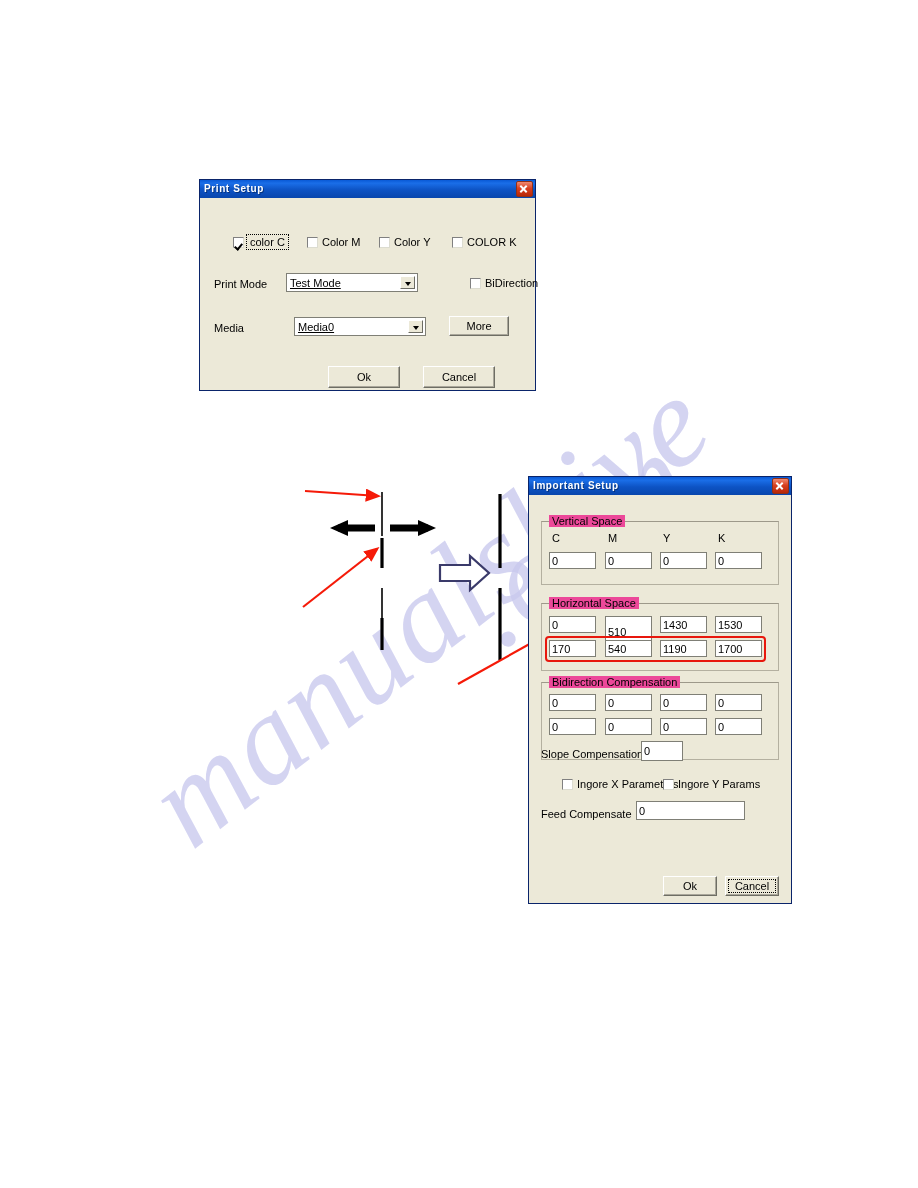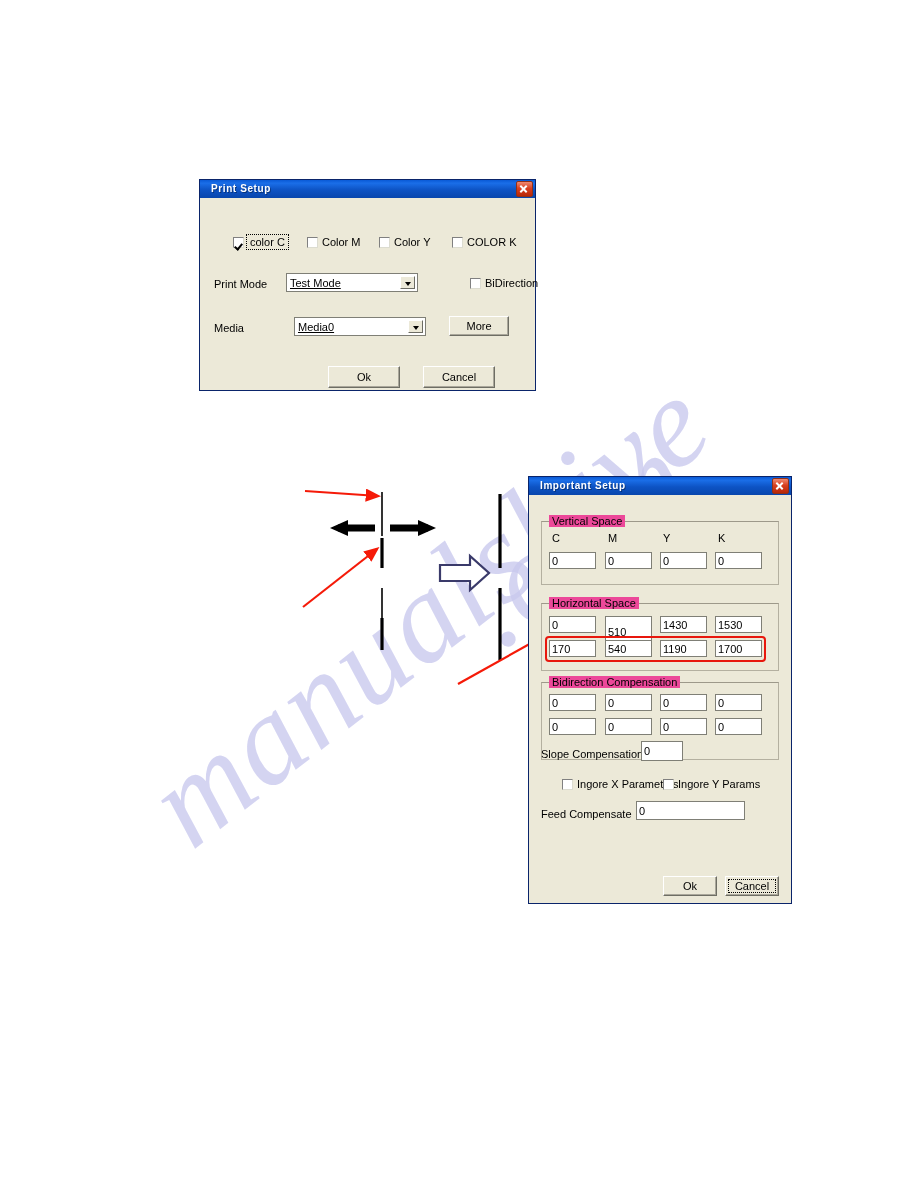--- a/index.html
+++ b/index.html
@@ -56,21 +56,21 @@
     background: #ece9d8;
     border: 1px solid #0a246a;
     box-sizing: border-box;
     font-family: "Liberation Sans", sans-serif;
   }
   .titlebar {
     height: 18px;
     background: linear-gradient(to bottom, #0a5ad6 0%, #1a6ee8 18%, #0d53c4 55%, #0846ad 100%);
     display: flex;
     align-items: center;
-    padding: 0 2px 0 11px;
+    padding: 0 2px 0 4px;
     box-sizing: border-box;
   }
   .title-text {
     color: #ffffff;
     font-size: 10px;
     font-weight: bold;
     letter-spacing: 0.6px;
     flex: 1;
     line-height: 18px;
     text-shadow: 1px 1px 0 rgba(0,0,0,0.35);

